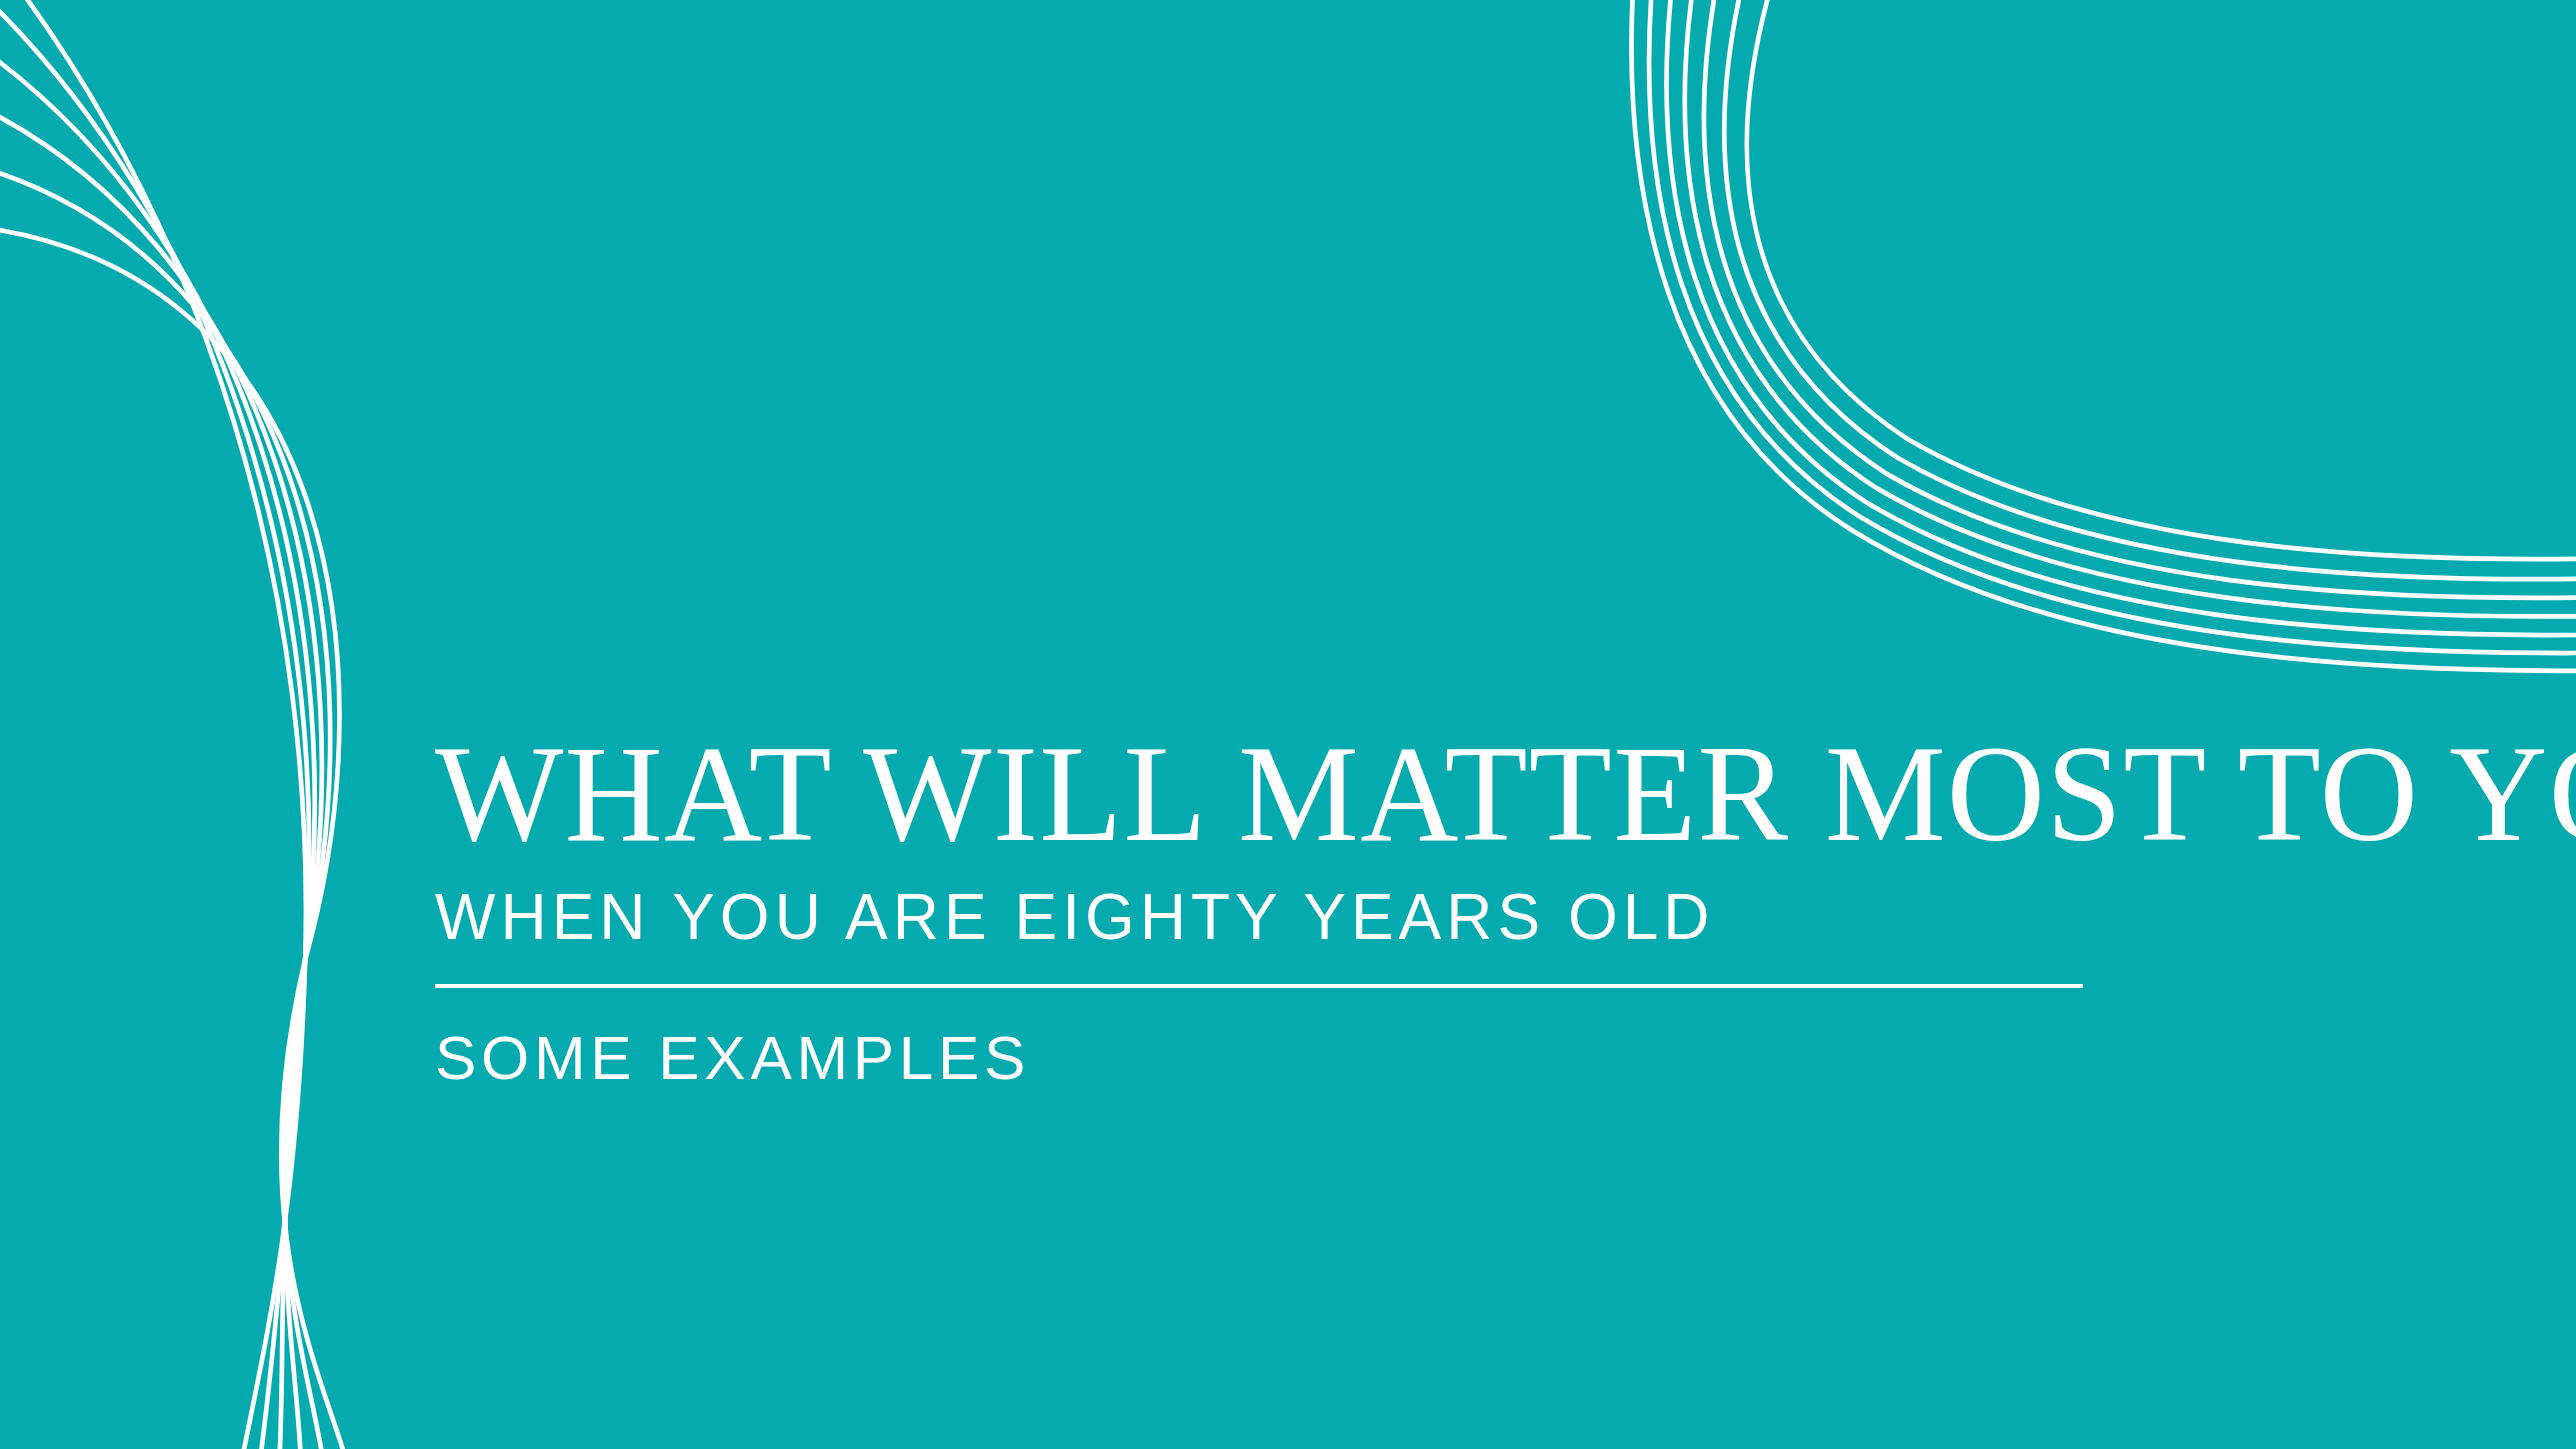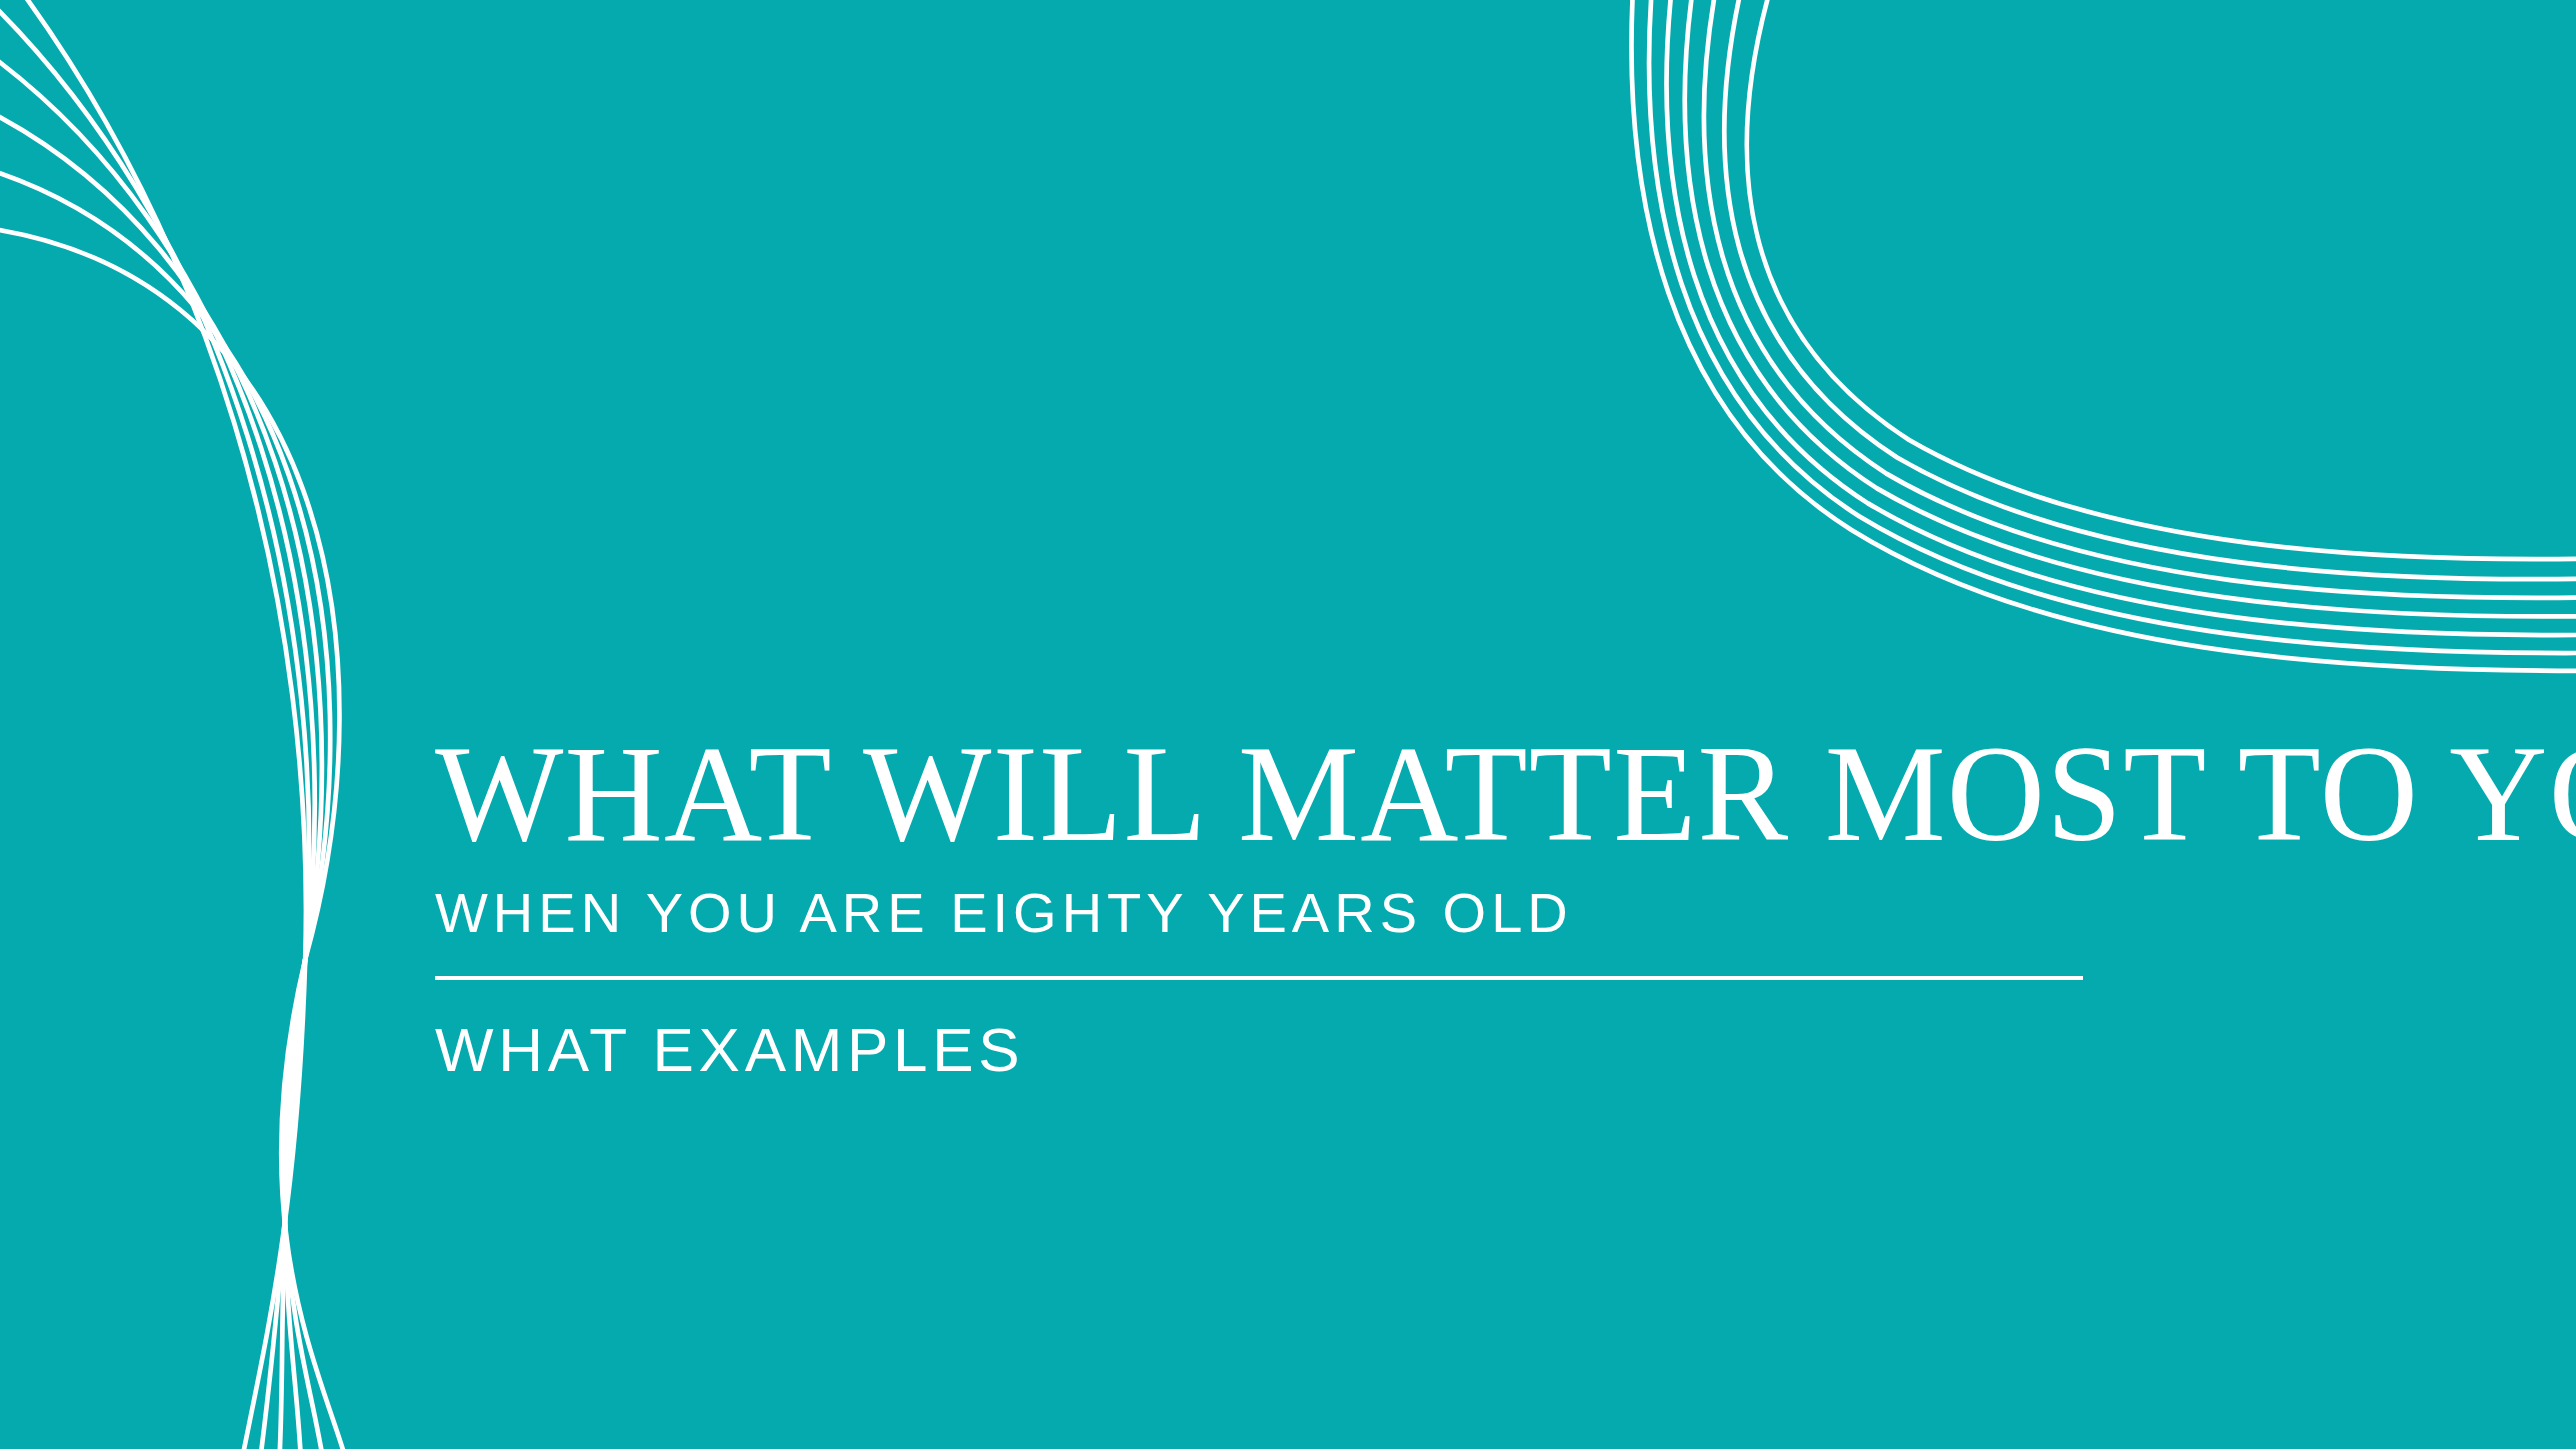--- a/index.html
+++ b/index.html
@@ -38,21 +38,21 @@
     letter-spacing: 1.3px;
     margin: 0;
     white-space: nowrap;
     transform: scaleX(0.985);
     transform-origin: left center;
   }
   #subtitle {
     font-family: "Liberation Sans", sans-serif;
     font-weight: 400;
     color: #ffffff;
-    font-size: 56px;
+    font-size: 64px;
     line-height: 1;
     letter-spacing: 5px;
     margin: 0;
     padding-top: 21.5px;
     white-space: nowrap;
   }
   #divider {
     height: 4.7px;
     background: #ffffff;
     width: 1648px;
@@ -96,17 +96,17 @@
       <path d="M 2566 -60 C 2498 266 2558 542 2812 706 C 3104 876 3524 898 3900 890"></path>
       <path d="M 2606 -60 C 2524 256 2578 520 2828 682 C 3118 850 3538 870 3900 862"></path>
       <path d="M 2652 -60 C 2554 246 2600 496 2846 656 C 3134 822 3554 840 3900 832"></path>
     </g>
   </svg>
 
   <div id="content">
     <h1 id="title">WHAT WILL MATTER MOST TO YOU</h1>
     <h2 id="subtitle">WHEN YOU ARE EIGHTY YEARS OLD</h2>
     <div id="divider"></div>
-    <div id="kicker">WHAT EXAMPLES</div>
+    <div id="kicker">SOME EXAMPLES</div>
   </div>
 
 </div>
 
 
 </body></html>

